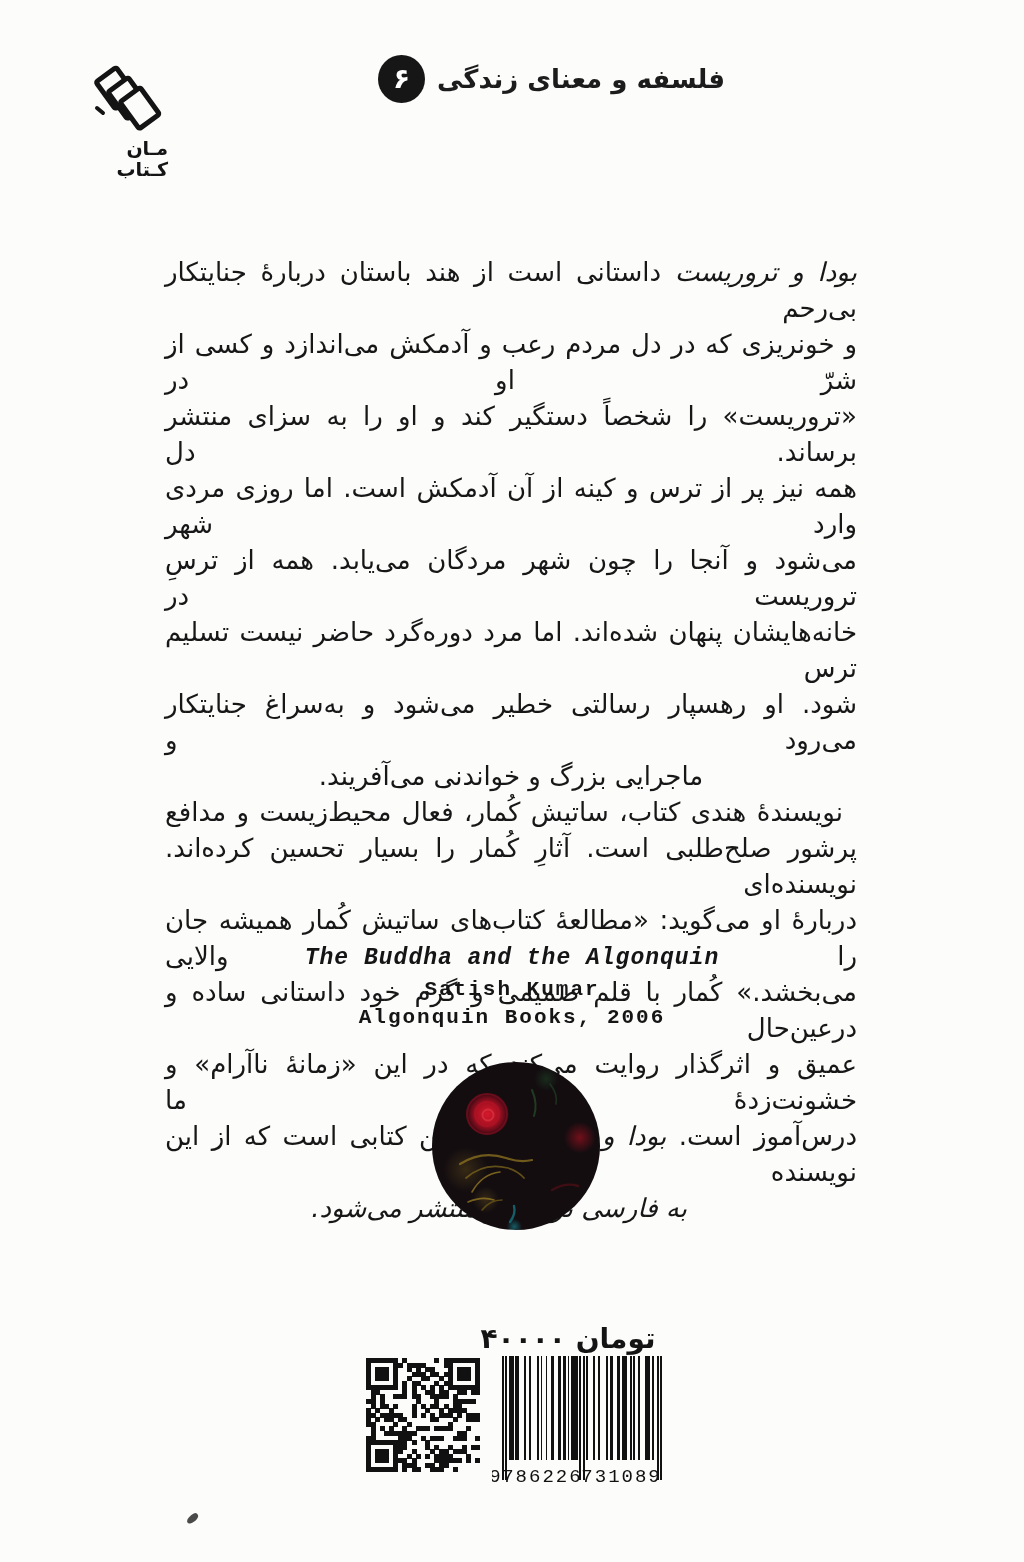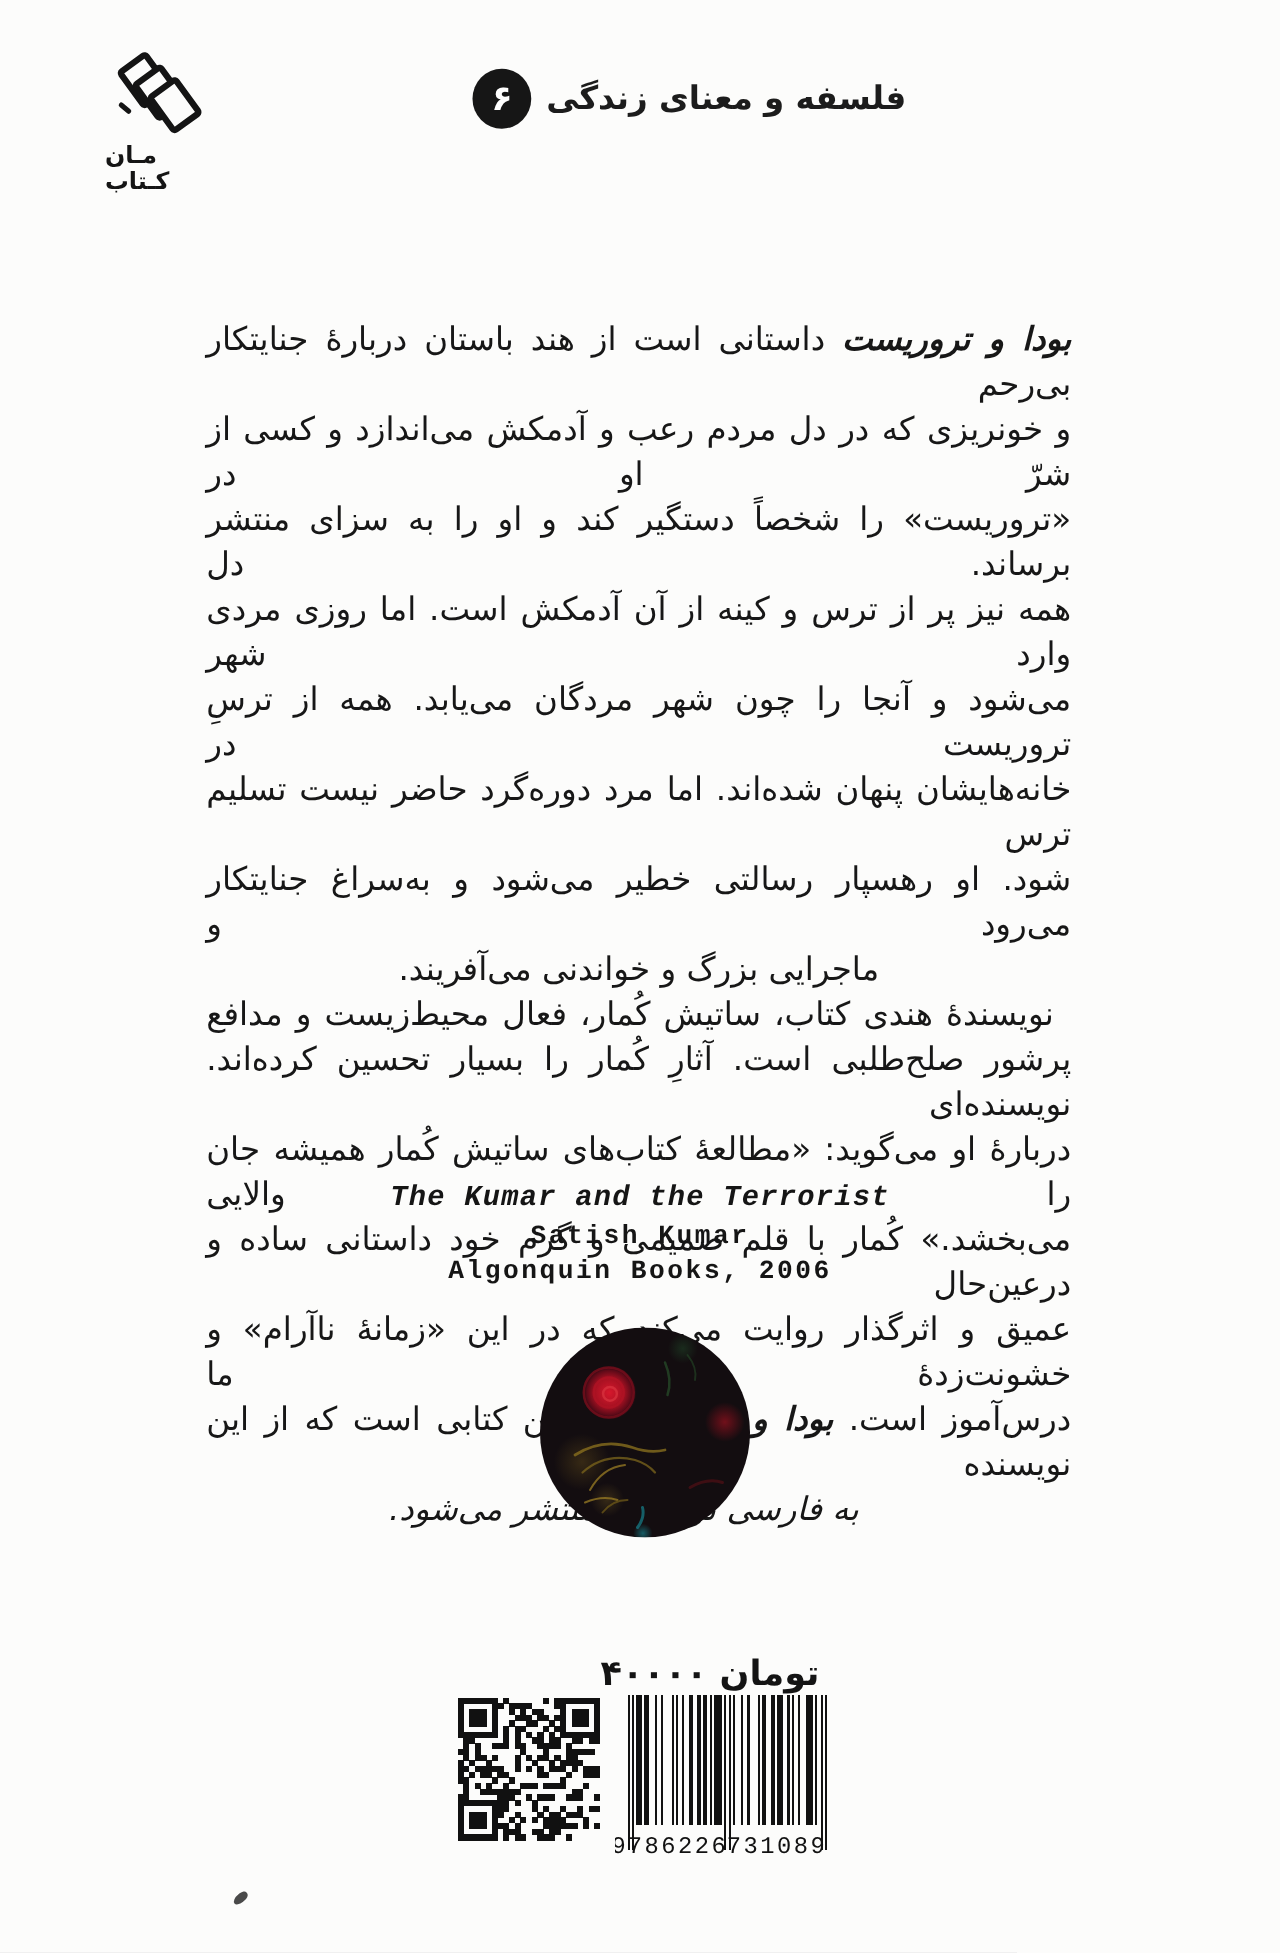--- a/index.html
+++ b/index.html
@@ -2,38 +2,38 @@
 <html lang="fa"><head>
 <meta charset="utf-8">
 <style>
   html,body{margin:0;padding:0;background:#e8e8e8;}
   .page{
     position:relative; width:1024px; height:1562px; margin:0 auto;
     background:#fcfcfb; overflow:hidden;
     font-family:"DejaVu Sans", sans-serif; color:#1c1c1c;
   }
   
-  .logo{position:absolute; left:84px; top:40px; width:84px; text-align:left;}
+  .logo{position:absolute; left:84px; top:64px; width:84px; text-align:right;}
   .logo svg{display:block; margin:0 auto;}
   .logo .pname{direction:rtl; font-weight:bold; font-size:19px; line-height:21px; color:#151515; letter-spacing:0;}
   
   .series{position:absolute; left:378px; top:55px; display:flex; align-items:center; gap:12px; direction:ltr;}
   .series .badge{
     width:47px; height:48px; border-radius:50%; display:flex; align-items:center; justify-content:center;
     font-size:28px; font-weight:bold; line-height:1;
   }
   .series .stitle{font-size:26px; font-weight:bold; direction:rtl; white-space:nowrap;}
   
   .blurb{
     position:absolute; left:165px; top:254px; width:692px;
     direction:rtl; font-size:26px; line-height:36px; color:#171717;
   }
   .bl{text-align:justify; min-height:36px;}
   .bl.just{text-align-last:justify;}
-  .bl .b{font-weight:bold; font-style:italic;}
+  .bl .b{font-weight:normal; font-style:italic;}
   
   .edition{
     position:absolute; left:0; top:941px; width:1024px; text-align:center;
     font-family:"Liberation Mono","DejaVu Sans Mono", monospace; color:#151515;
   }
   .edition .etitle{font-size:23px; font-weight:bold; font-style:italic; letter-spacing:1px; line-height:34px;}
   .edition .eauthor{font-size:21px; font-weight:bold; letter-spacing:2px; line-height:29px;}
   .edition .epub{font-size:21px; font-weight:bold; letter-spacing:2px; line-height:27px;}
   
   .cover-circle{
@@ -98,21 +98,21 @@
       <div class="bl just" style="padding-right: 14px;"><span>نویسندهٔ هندی کتاب، ساتیش کُمار، فعال محیط‌زیست و مدافع</span></div>
       <div class="bl just"><span>پرشور صلح‌طلبی است. آثارِ کُمار را بسیار تحسین کرده‌اند. نویسنده‌ای</span></div>
       <div class="bl just"><span>دربارهٔ او می‌گوید: «مطالعهٔ کتاب‌های ساتیش کُمار همیشه جان را والایی</span></div>
       <div class="bl just"><span>می‌بخشد.» کُمار با قلم صمیمی و گرم خود داستانی ساده و درعین‌حال</span></div>
       <div class="bl just"><span>عمیق و اثرگذار روایت می‌کند که در این «زمانهٔ ناآرام» و خشونت‌زدهٔ ما</span></div>
       <div class="bl just"><span>درس‌آموز است. </span><span class="b">بودا و تروریست</span><span> اولین کتابی است که از این نویسنده</span></div>
       <div class="bl" style="text-align: right; padding-right: 170px; font-style: italic;"><span>به فارسی ترجمه و منتشر می‌شود.</span></div>
     </div>
 
   <div class="edition">
-    <div class="etitle">The Kumar and the Terrorist</div>
+    <div class="etitle">The Buddha and the Algonquin</div>
     <div class="eauthor">Satish Kumar</div>
     <div class="epub">Algonquin Books, 2006</div>
   </div>
 
   <div class="cover-circle">
     <svg width="168" height="168" viewBox="0 0 168 168" aria-hidden="true">
       <g fill="none" stroke-linecap="round" opacity="0.75">
         <path d="M28 102 q22 -14 46 -6 q14 5 26 2" stroke="#8f741f" stroke-width="2.2"></path>
         <path d="M34 116 q18 -16 42 -10 q10 3 16 10" stroke="#7d661c" stroke-width="1.8"></path>
         <path d="M40 130 q10 -18 28 -20 M36 140 q14 -6 26 -2" stroke="#9a7d24" stroke-width="1.6"></path>

